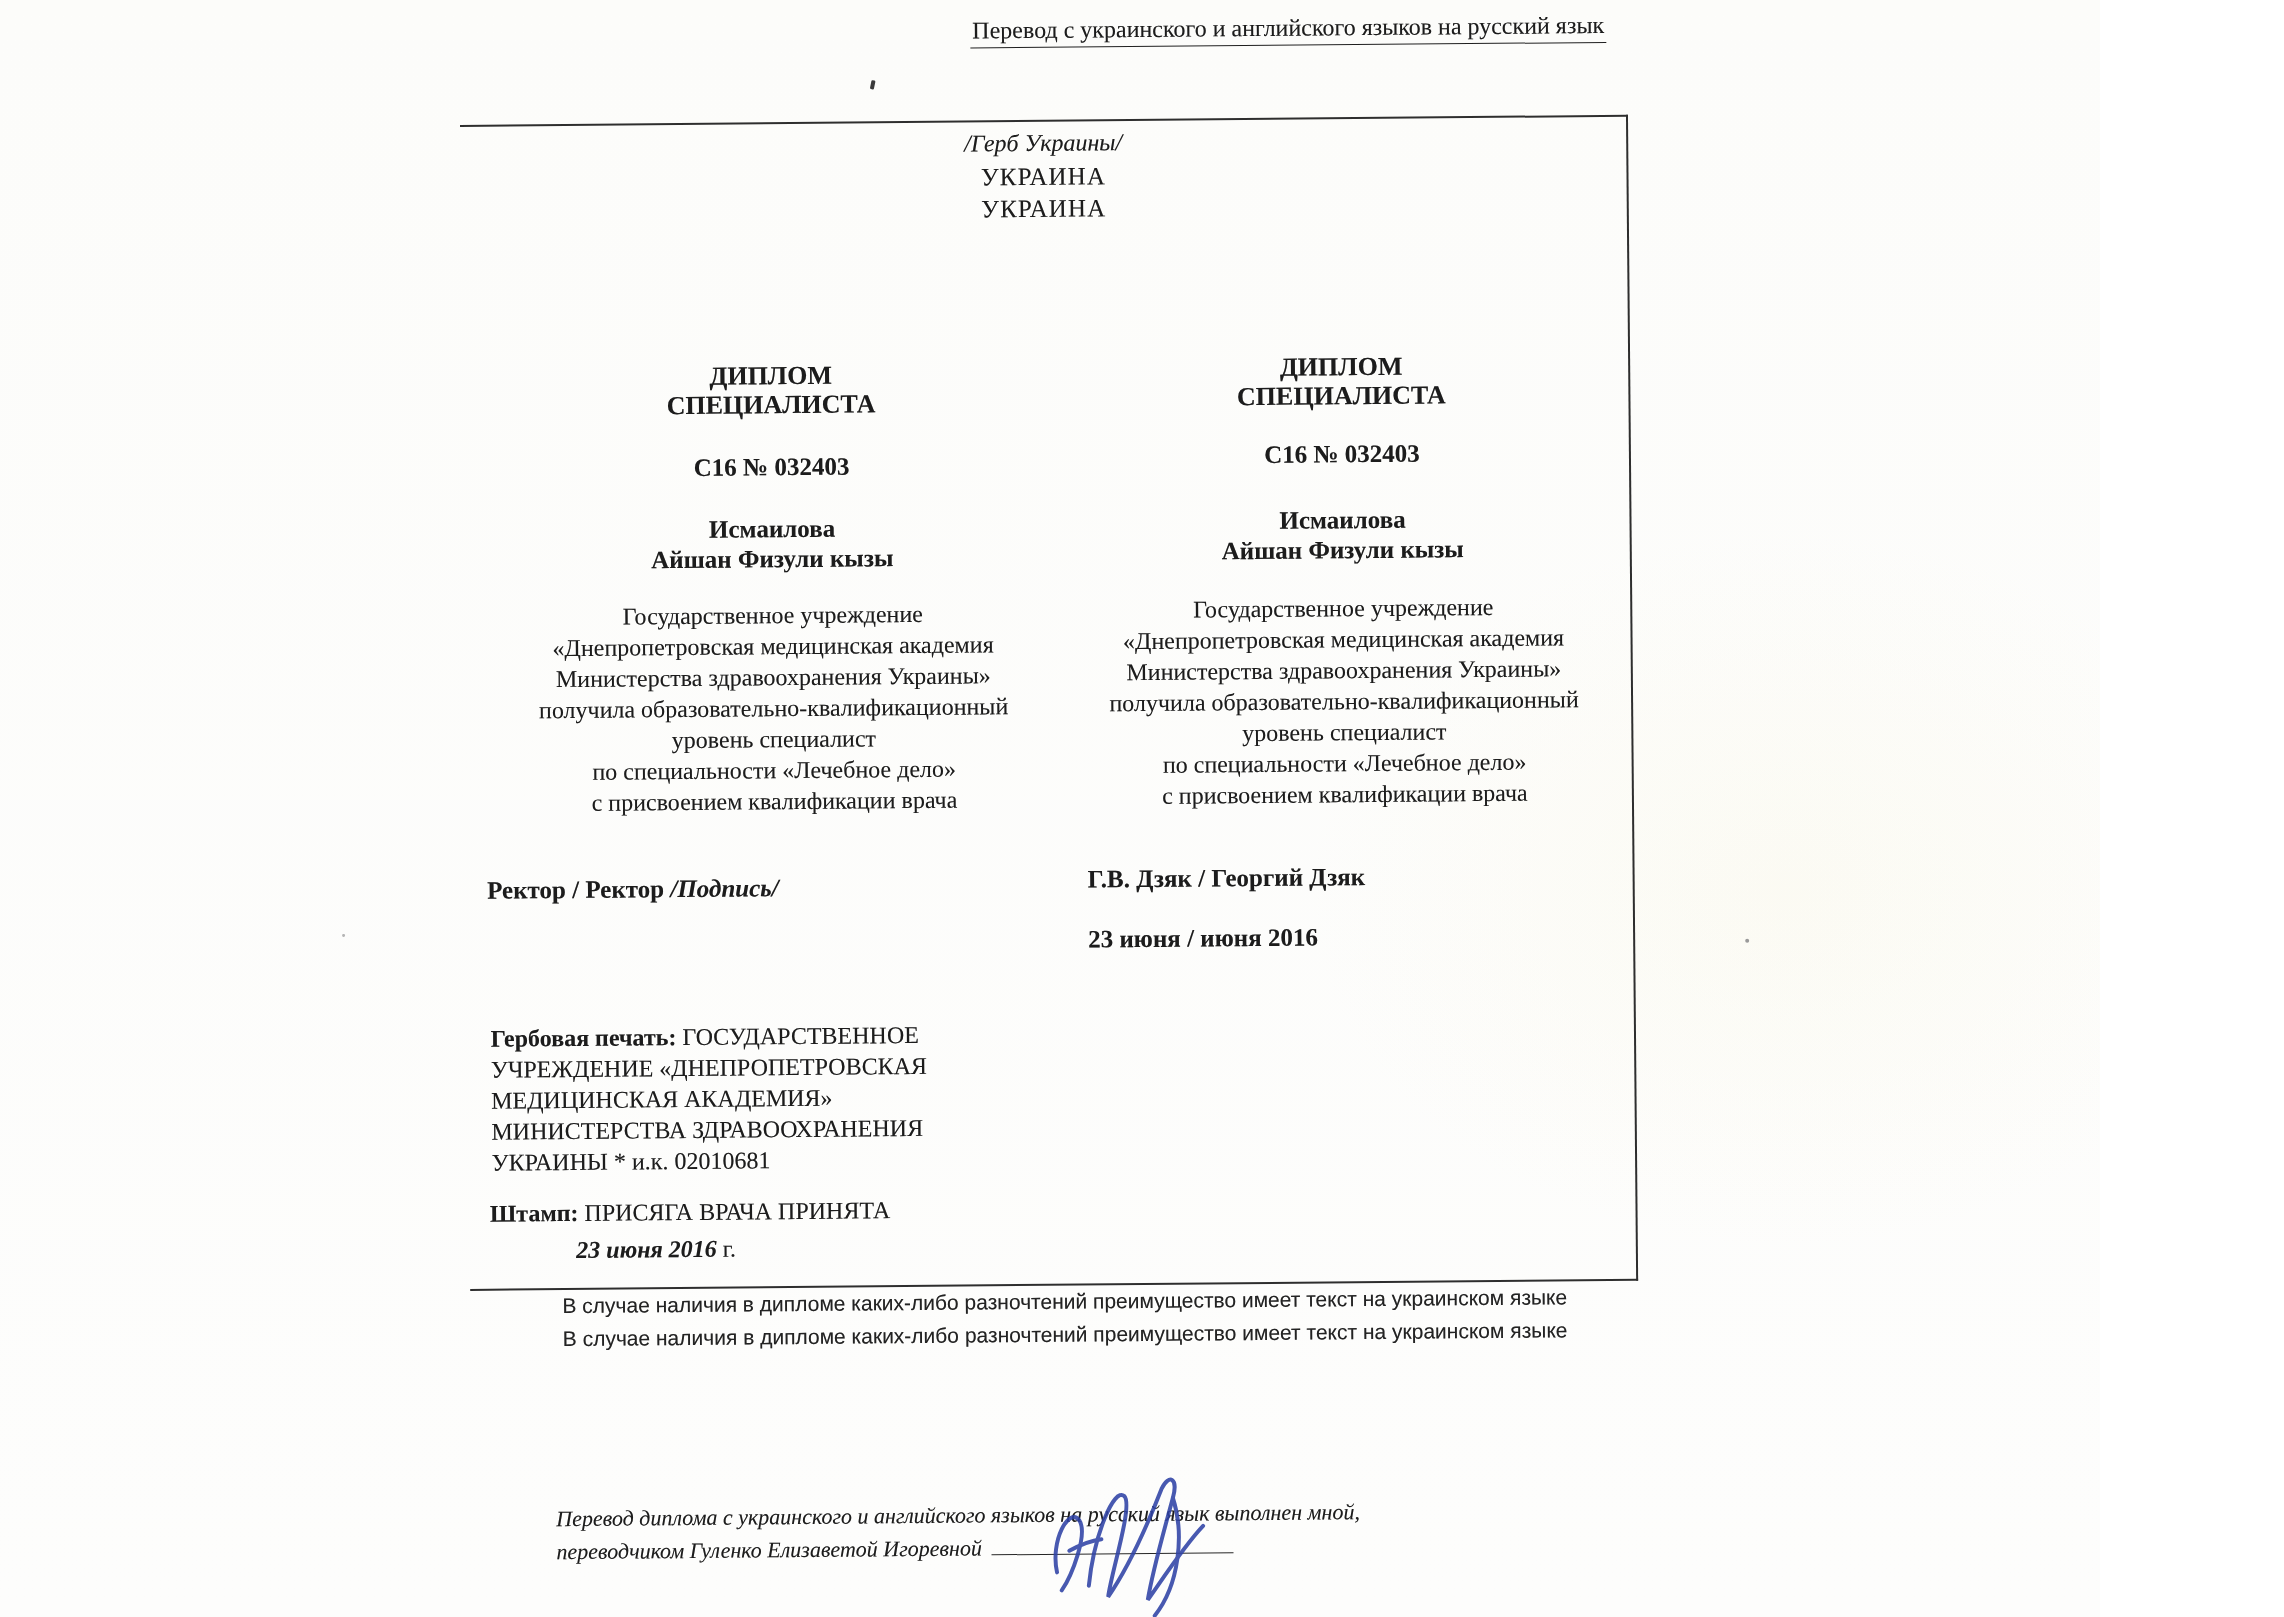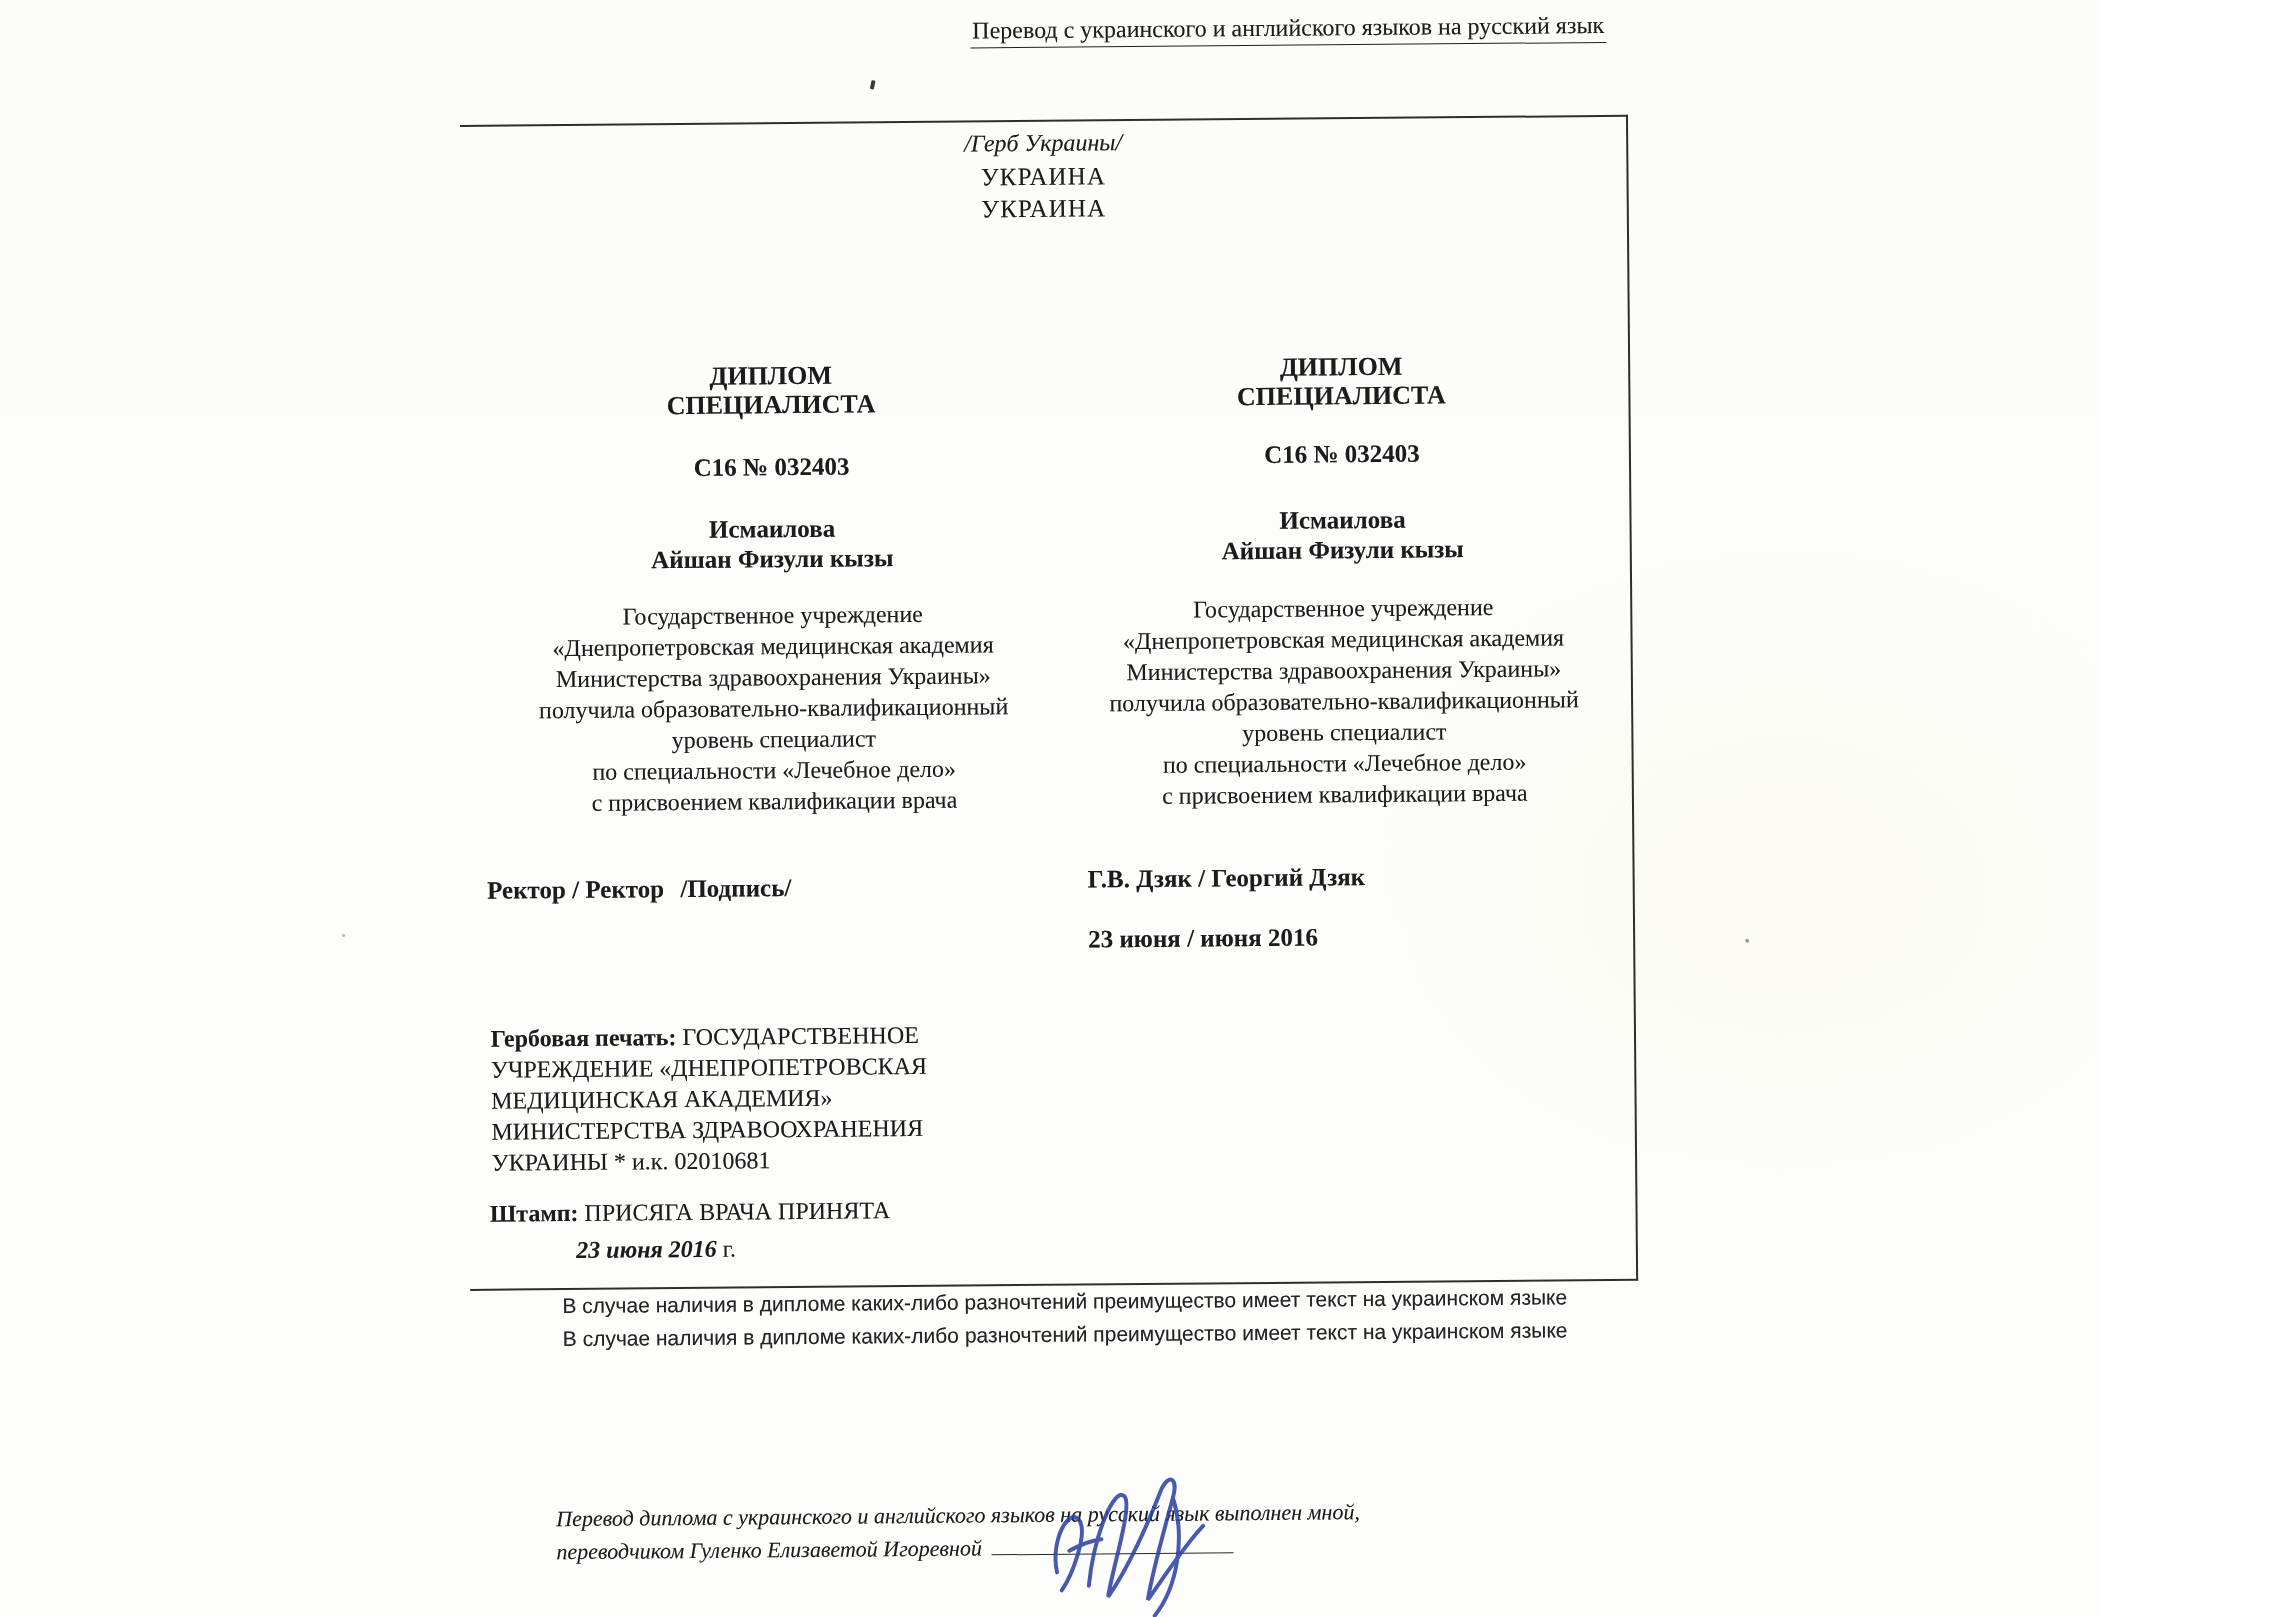--- a/index.html
+++ b/index.html
@@ -48,21 +48,21 @@
   .title{font-size:26px;font-weight:700;line-height:29px;}
   .series{font-size:25px;font-weight:700;}
   .name{font-size:25px;font-weight:700;line-height:30px;}
   .bodytxt{font-size:24px;line-height:31px;font-weight:400;}
   .t-l{top:237px;} .s-l{top:329px;} .n-l{top:390px;} .b-l{top:476px;}
   .t-r{top:233px;} .s-r{top:321px;} .n-r{top:386px;} .b-r{top:474px;}
 
   .rector{
     position:absolute;left:20.4px;top:750px;font-size:25px;font-weight:700;white-space:nowrap;
   }
-  .rector .sig{margin-left:10px;}
+  .rector .sig{font-style:italic;margin-left:0;}
   .dzyak{position:absolute;left:621px;top:744px;font-size:25px;font-weight:700;white-space:nowrap;}
   .rdate{position:absolute;left:621px;top:804px;font-size:25px;font-weight:700;white-space:nowrap;}
 
   .seal{
     position:absolute;left:22.6px;top:897px;width:588px;
     font-size:24px;line-height:31px;text-align:left;
   }
   .seal .lbl{font-weight:700;}
   .stamp{
     position:absolute;left:20.4px;top:1075px;width:588px;

